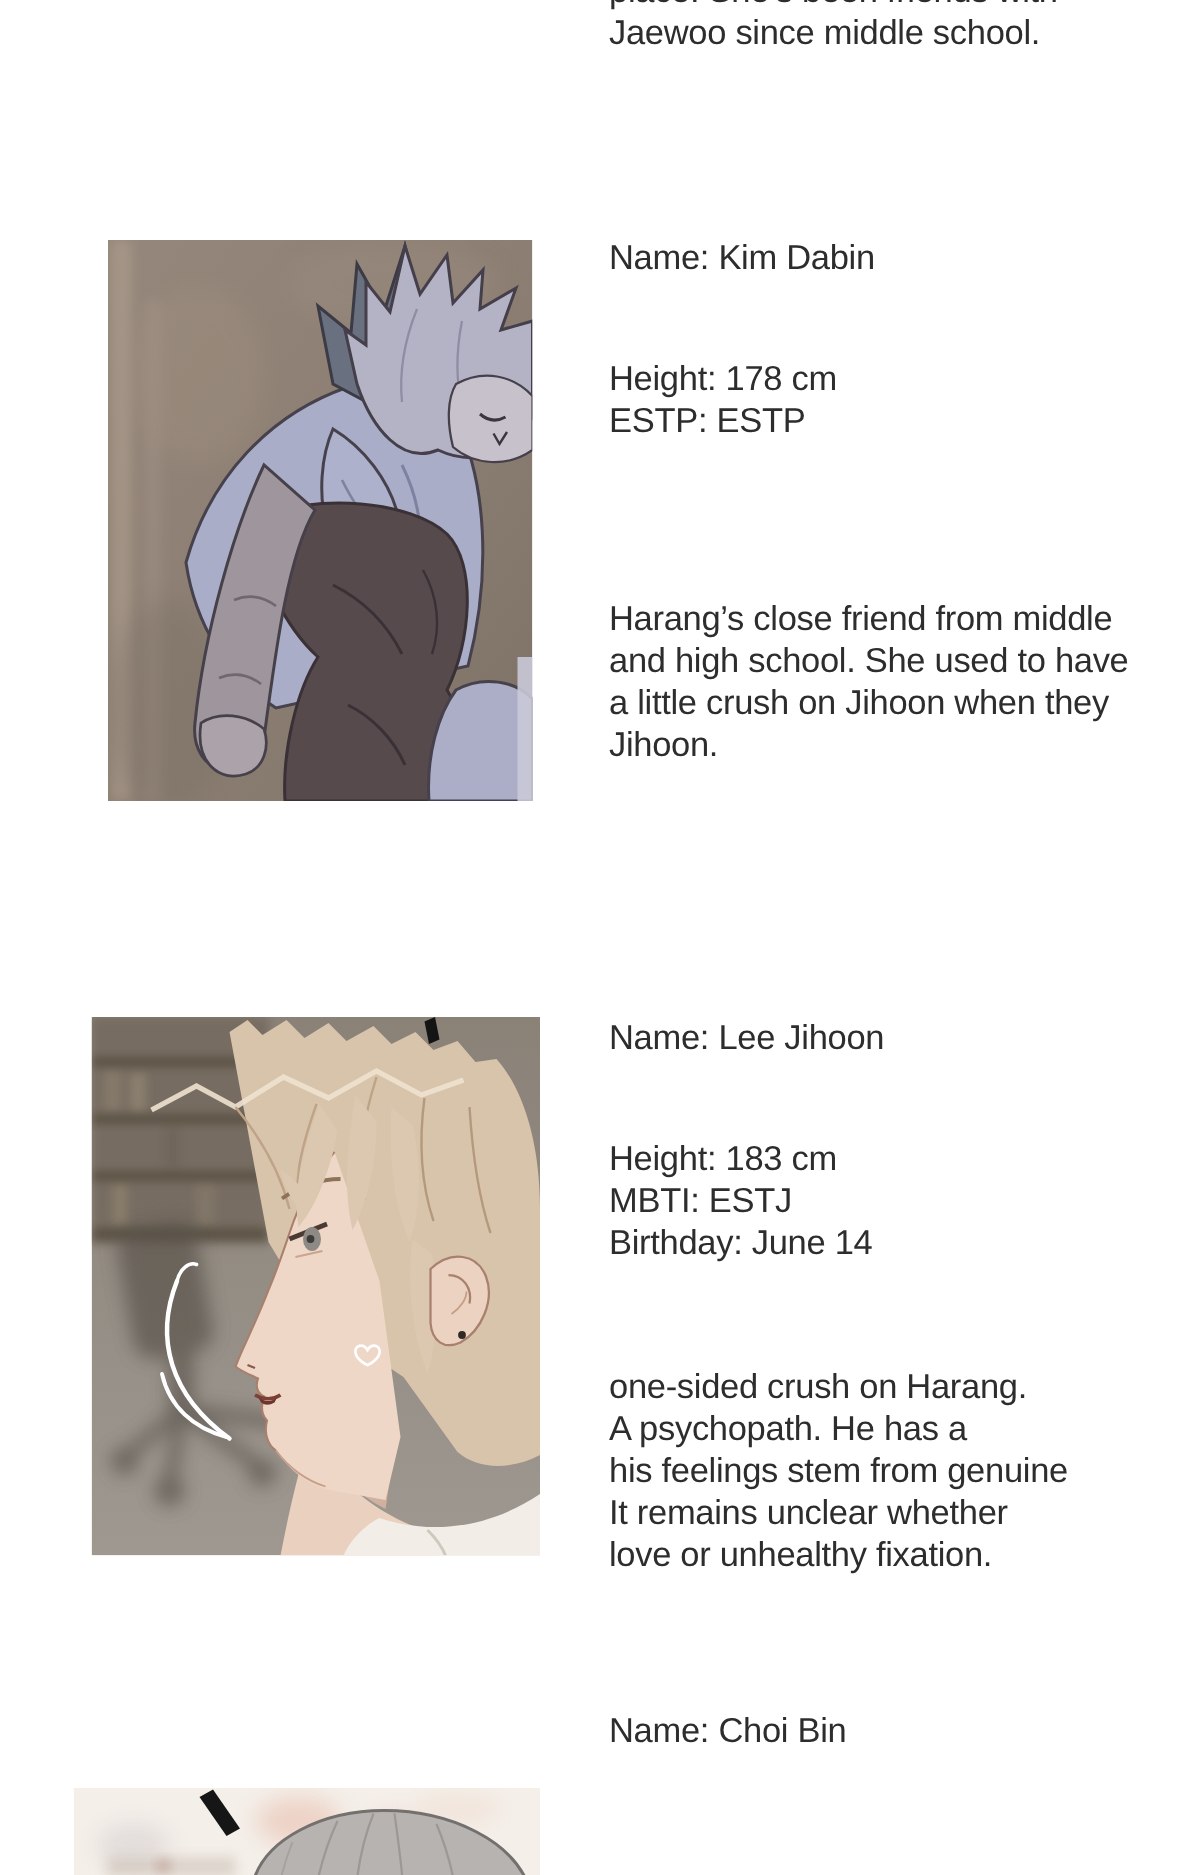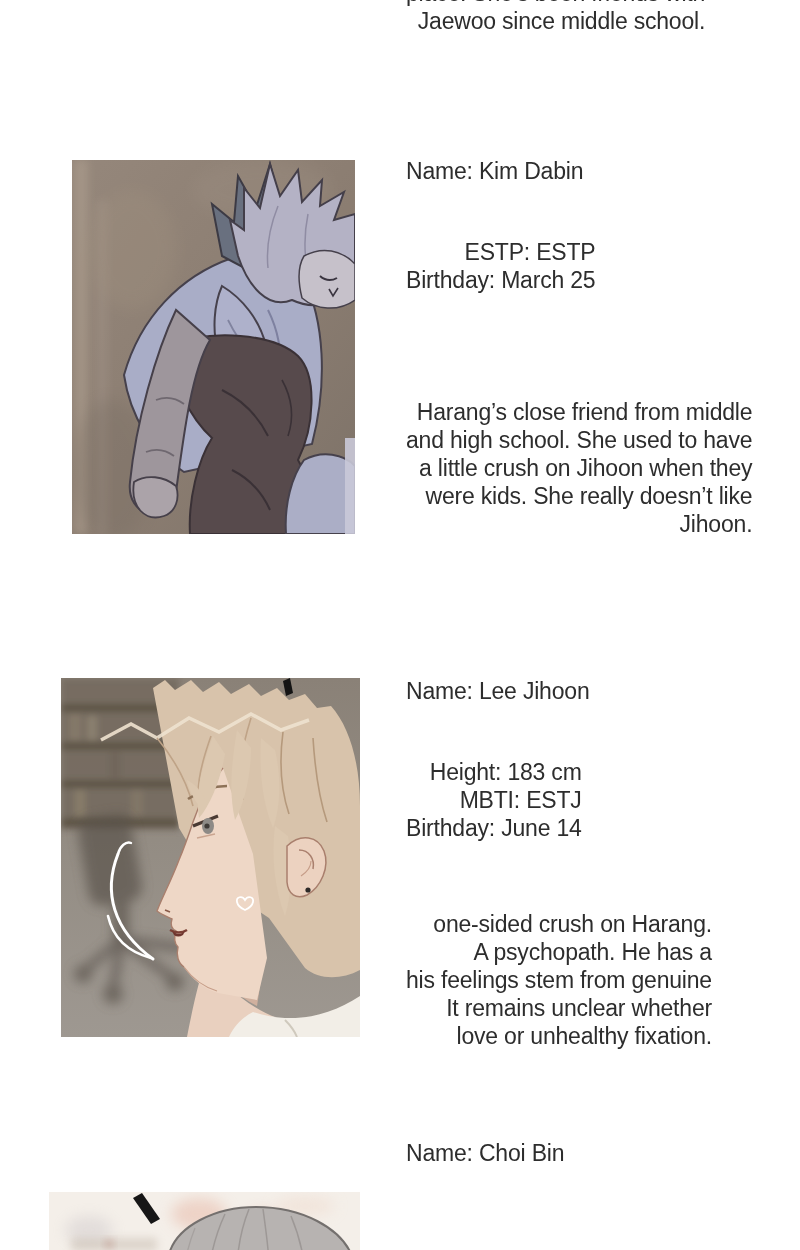--- a/index.html
+++ b/index.html
@@ -1,18 +1,18 @@
 <!DOCTYPE html>
 <html><head>
 <meta charset="utf-8">
 <style>
   html,body{margin:0;padding:0;background:#ffffff;}
   .page{
     position:relative;width:800px;height:1250px;overflow:hidden;background:#ffffff;
-    font-family:"Liberation Sans","DejaVu Sans",sans-serif;color:#2d2d2d;text-align:right;
+    font-family:"Liberation Sans","DejaVu Sans",sans-serif;color:#2d2d2d;
   }
   .txt{position:absolute;left:406px;font-size:23px;line-height:28px;letter-spacing:-0.2px;white-space:nowrap;}
   .portrait{position:absolute;overflow:hidden;}
   .portrait svg{display:block;}
 </style>
 </head>
 <body>
 
 <div class="page">
 
@@ -84,28 +84,27 @@
           <path d="M62,322 C58,348 74,362 92,356 C104,352 108,338 104,326 C92,316 74,314 62,322 Z" fill="#aba3a9" stroke="#46404a" stroke-width="1.8"></path>
         </g>
 
         <path d="M232,300 C250,290 272,294 283,306 L283,374 L214,374 C212,344 220,316 232,300 Z" fill="#abaec6" stroke="#46414c" stroke-width="2"></path>
         <rect x="273" y="278" width="10" height="96" fill="#c9c9d8" opacity="0.9"></rect>
       </svg>
     </div>
 
     <div class="txt" style="top:157px">Name: Kim Dabin</div>
     <div class="txt" style="top:238px">
+      <div>Height: 178 cm</div>
       <div>ESTP: ESTP</div>
-      <div>Birthday: March 25</div>
     </div>
     <div class="txt" style="top:398px">
       <div>Harang’s close friend from middle</div>
       <div>and high school. She used to have</div>
       <div>a little crush on Jihoon when they</div>
-      <div>were kids. She really doesn’t like</div>
       <div>Jihoon.</div>
     </div>
   </section>
 
   <section>
     <div class="portrait" style="left:61px;top:678px;width:299px;height:359px">
       <svg width="299" height="359" viewBox="0 0 299 359">
         <defs>
           <linearGradient id="libbg" x1="0" y1="0" x2="0" y2="1">
             <stop offset="0" stop-color="#8a8177"></stop>

